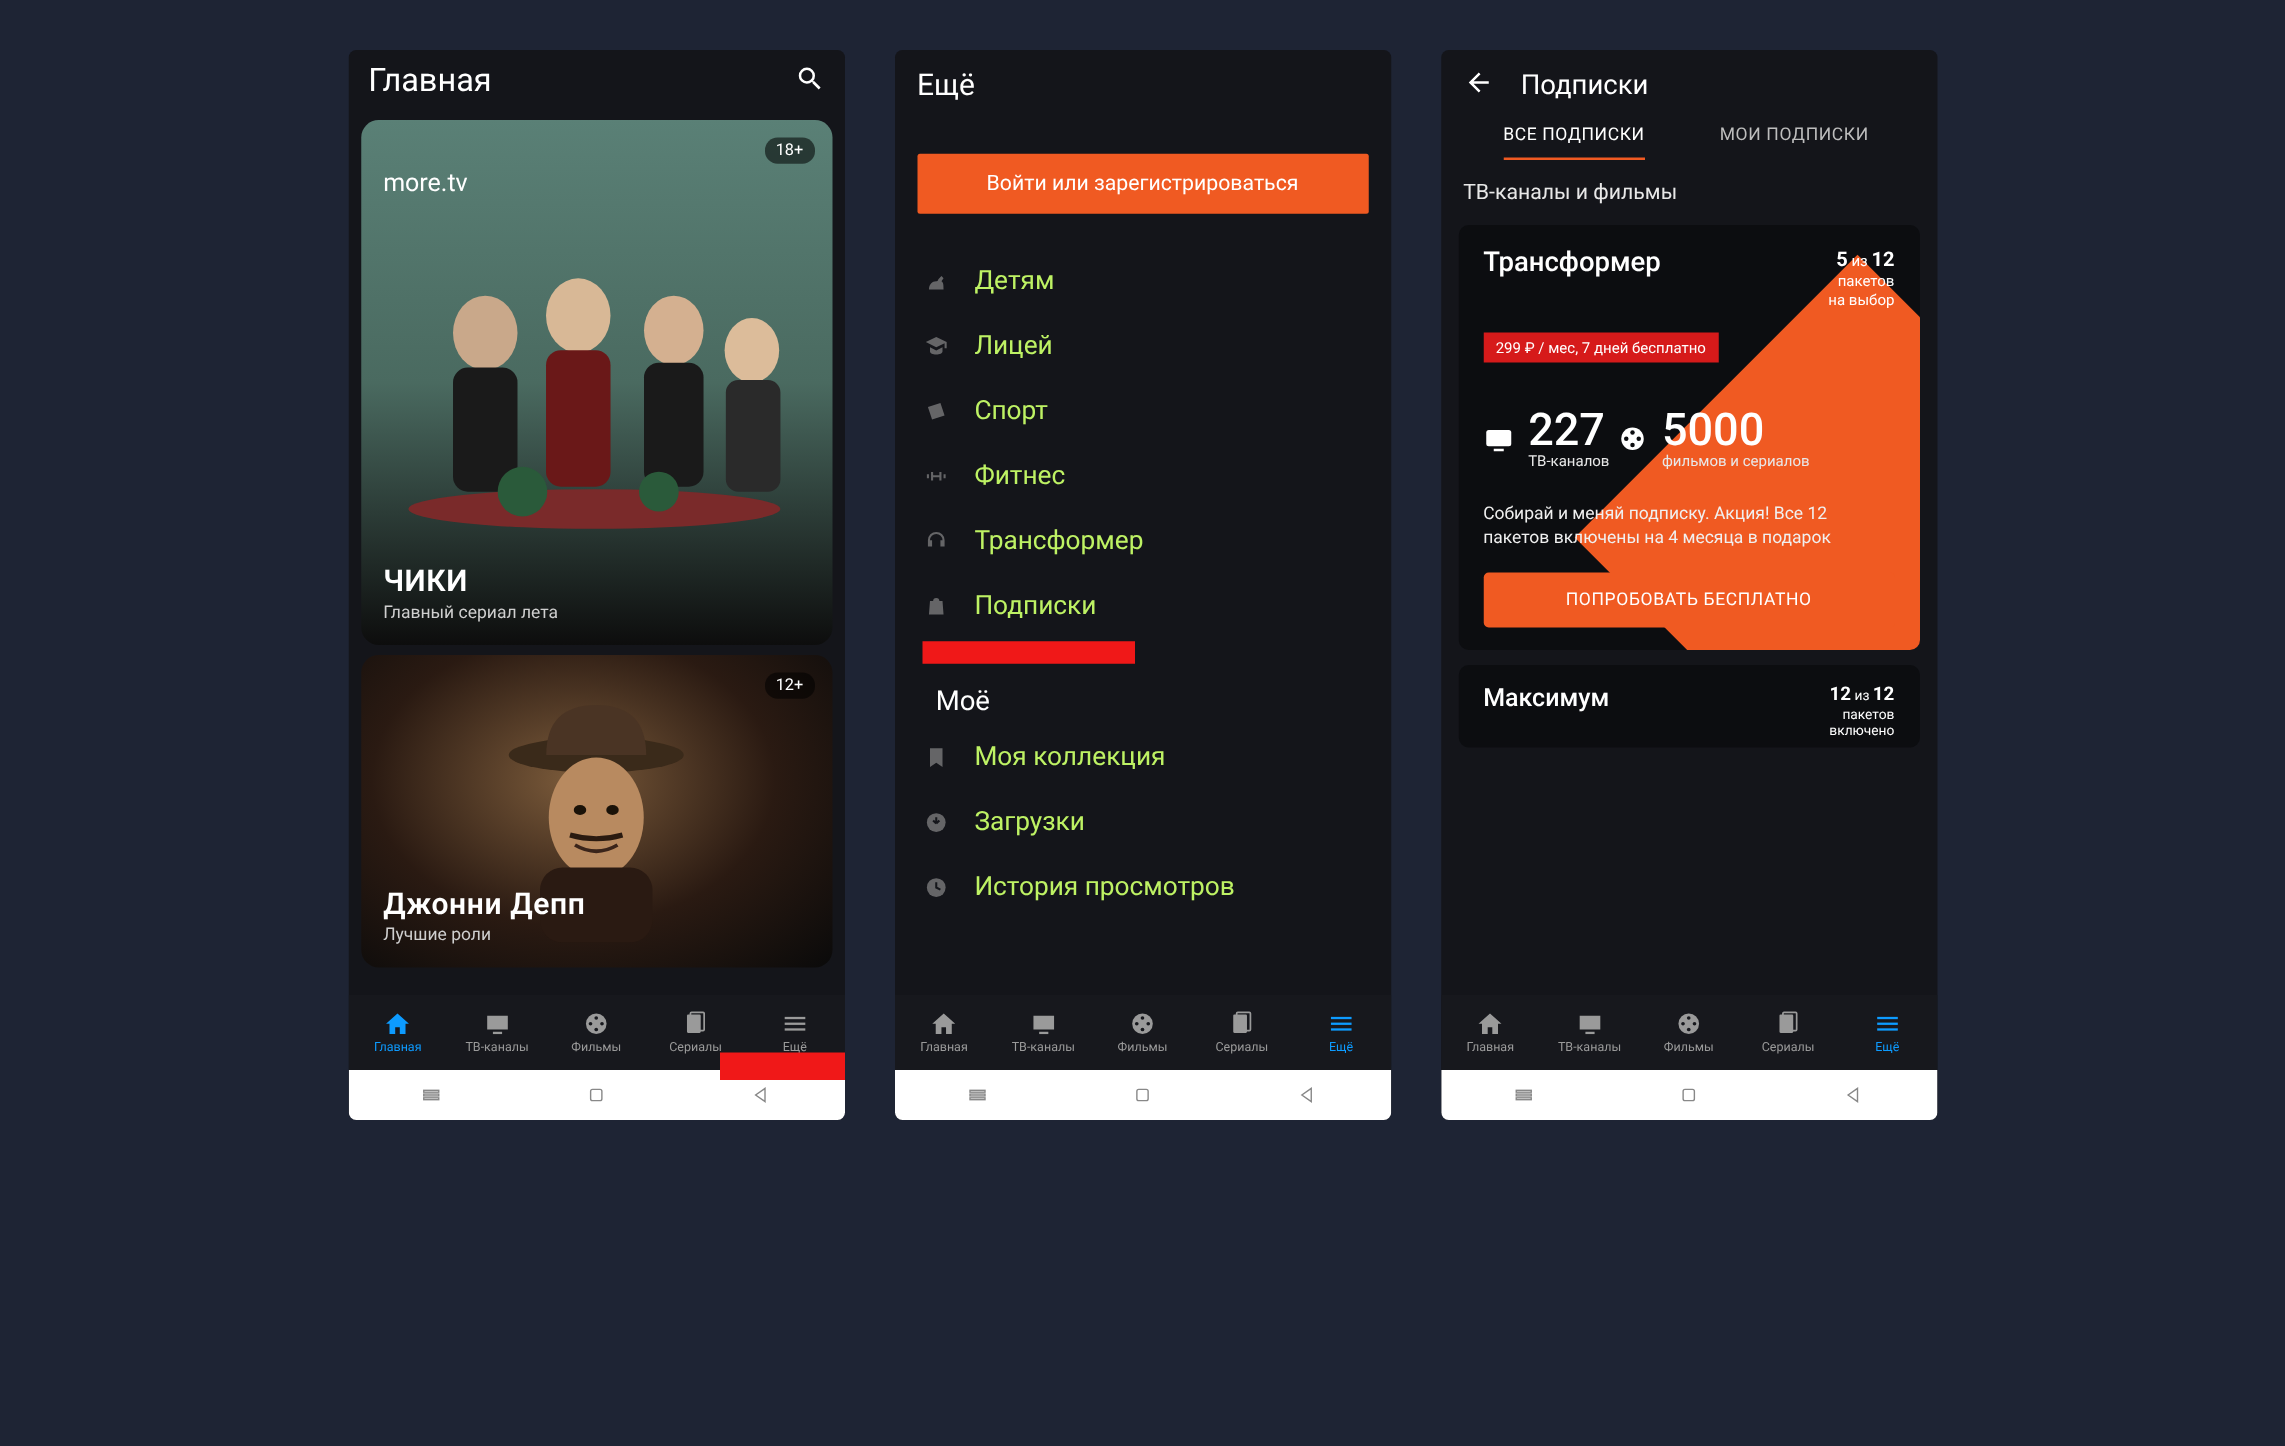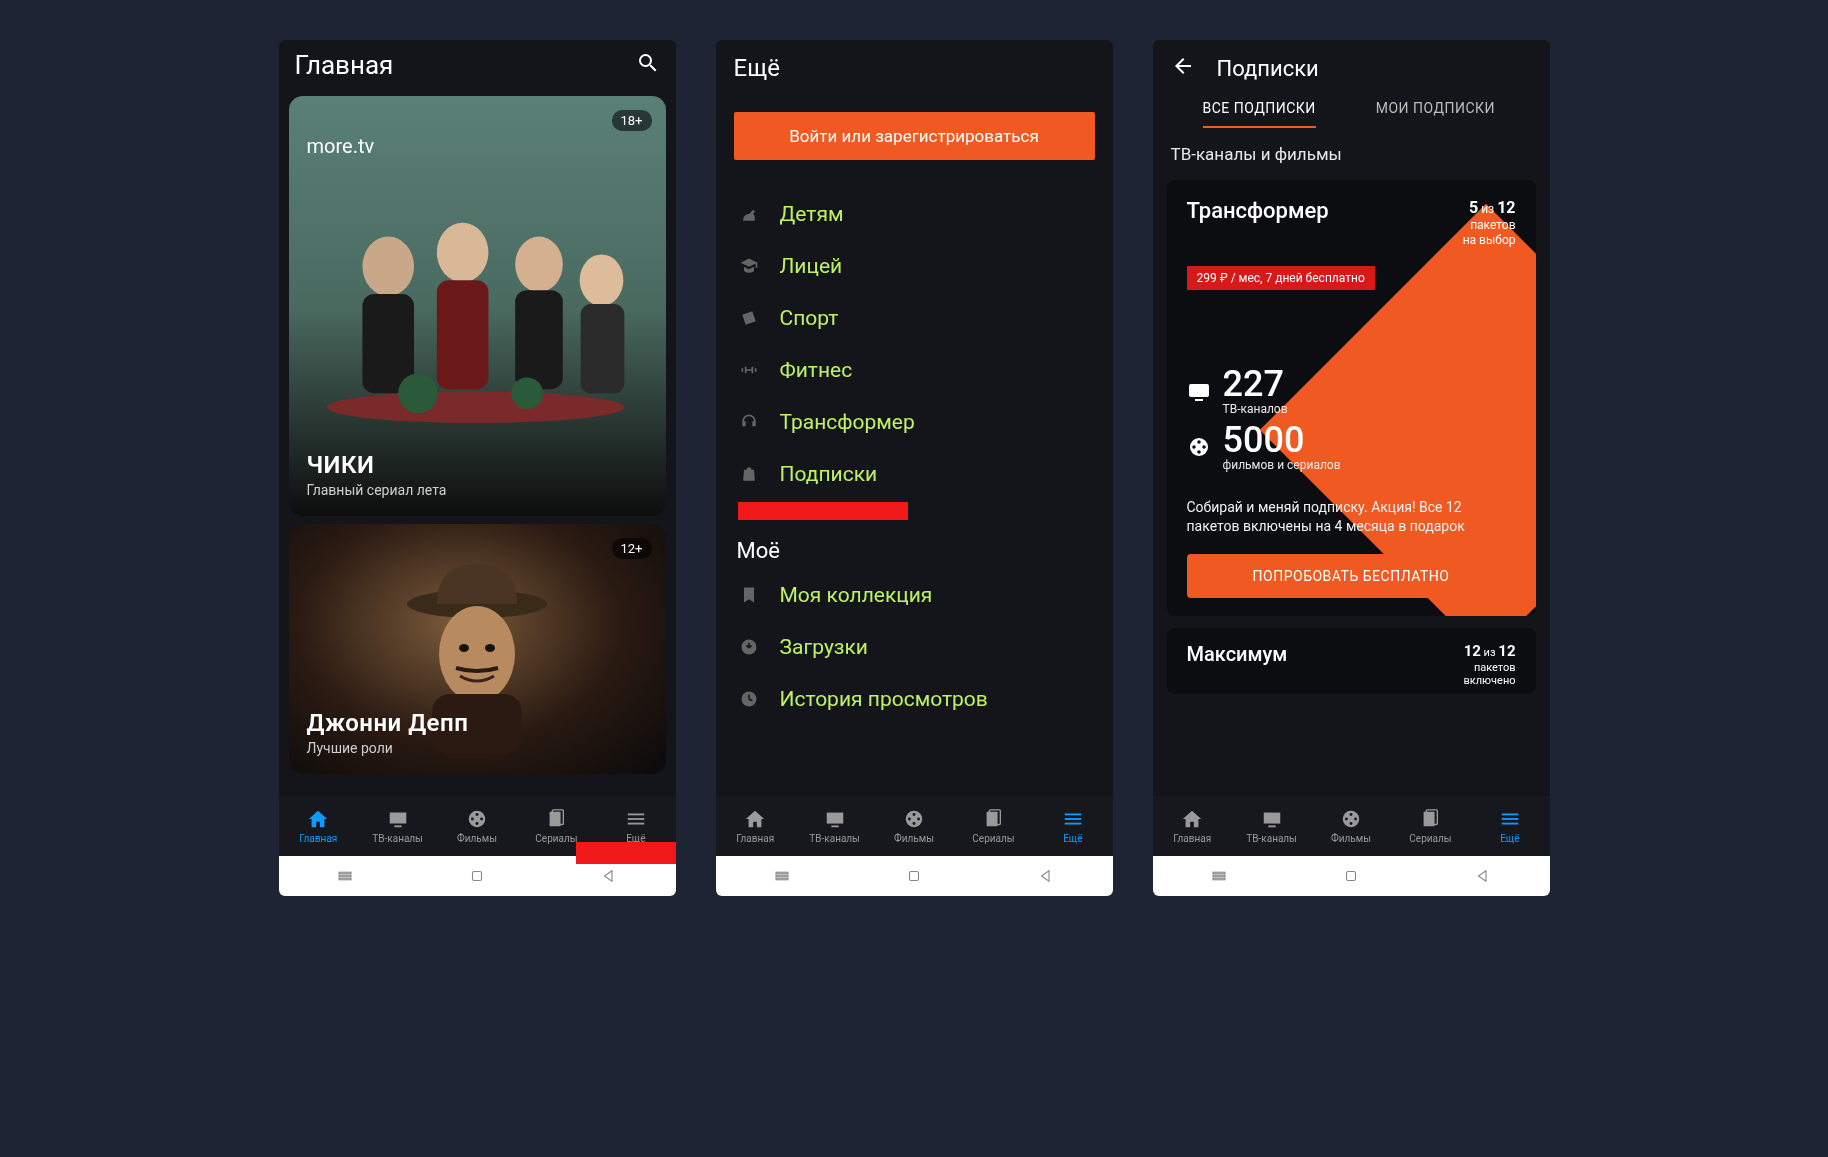--- a/index.html
+++ b/index.html
@@ -18,44 +18,44 @@
   .age-badge { position:absolute; top:14px; right:14px; background:rgba(0,0,0,.55); color:#fff; font-size:13px; padding:3px 9px; border-radius:10px; }
   .card-caption { position:absolute; left:18px; bottom:18px; }
   .card-caption h2 { font-size:24px; font-weight:600; letter-spacing:.5px; }
   .card-caption p { font-size:14px; color:#cfcfcf; margin-top:3px; }
   .card1 svg.figures { position:absolute; bottom:80px; left:0; width:100%; height:260px; }
   .card2 { height:250px; background:radial-gradient(ellipse at 45% 40%, #7a5a3a 0%, #2a1a12 55%, #0a0a0a 100%); }
   .card2 .silhouette { position:absolute; left:50%; top:20px; transform:translateX(-50%); }
 
   
   .s2-title { font-size:24px; padding:14px 18px 10px; }
-  .login-btn { margin:20px 18px 28px; background:#f05a22; color:#fff; text-align:center; padding:14px 0; font-size:17px; border-radius:2px; cursor:pointer; }
+  .login-btn { margin:31px 18px 28px; background:#f05a22; color:#fff; text-align:center; padding:14px 0; font-size:17px; border-radius:2px; cursor:pointer; }
   .menu-item { display:flex; align-items:center; gap:20px; padding:14px 22px; font-size:21px; color:#bef264; cursor:pointer; }
   .menu-item .mi-icon { width:22px; display:flex; justify-content:center; opacity:.6; }
   .menu-item .mi-icon svg { width:20px; height:20px; fill:#9b9b9b; }
   .redacted { margin:2px 0 8px 22px; width:170px; height:18px; background:#f01818; }
-  .section-title { font-size:22px; padding:10px 21px 6px; }
+  .section-title { font-size:22px; padding:10px 33px 6px; }
 
   
   .s3-header { display:flex; align-items:center; gap:22px; padding:14px 18px 8px; }
   .back-arrow svg { width:24px; height:24px; fill:#fff; }
   .s3-title { font-size:22px; }
   .tabs { display:flex; gap:28px; padding:10px 18px 0; font-size:14px; letter-spacing:.5px; }
   .tab { padding-bottom:10px; color:#bdbdbd; cursor:pointer;margin-left:32px; }
   .tab.active { color:#fff; border-bottom:2px solid #f05a22; }
   .sub-section { padding:16px 18px 8px; font-size:17px; color:#e8e8e8; }
   .plan-card { margin:8px 14px 0; background:#0c0d10; border-radius:8px; padding:18px 20px 16px; position:relative; overflow:hidden; }
   .plan-diamond { position:absolute; width:320px; height:320px; background:#f05a22; top:90px; right:-110px; transform:rotate(45deg); z-index:0; }
   .plan-card > *:not(.plan-diamond){ position:relative; z-index:1; }
   .plan-top { display:flex; justify-content:space-between; align-items:flex-start; }
   .plan-name { font-size:22px; font-weight:500; }
   .plan-right { text-align:right; font-size:12px; line-height:1.25; }
   .plan-right b { font-size:16px; }
   .price-badge { display:inline-block; margin-top:18px; background:#d61a1a; color:#fff; font-size:12px; padding:5px 10px; }
-  .stats { margin-top:76px; display:flex; flex-direction:column; gap:6px; }
+  .stats { margin-top:36px; display:flex; flex-direction:row; gap:6px; }
   .stat { display:flex; align-items:center; gap:12px; }
   .stat svg { width:24px; height:24px; fill:#fff; }
   .stat-num { font-size:36px; font-weight:500; line-height:1; }
   .stat-sub { font-size:12px; color:#e8e8e8; }
   .plan-desc { margin-top:26px; font-size:14px; color:#f0f0f0; line-height:1.35; }
   .try-btn { margin:18px 0 2px; background:#f05a22; color:#fff; text-align:center; padding:14px 0; font-size:14px; letter-spacing:.5px; border-radius:4px; cursor:pointer; }
   .plan-card2 { margin:12px 14px 0; background:#0c0d10; border-radius:8px; padding:14px 20px 6px; display:flex; justify-content:space-between; align-items:flex-start; }
   .plan-card2 .plan-name { font-size:20px; }
   .plan-card2 .plan-right { font-size:11px; }
   .plan-card2 .plan-right b { font-size:15px; }

